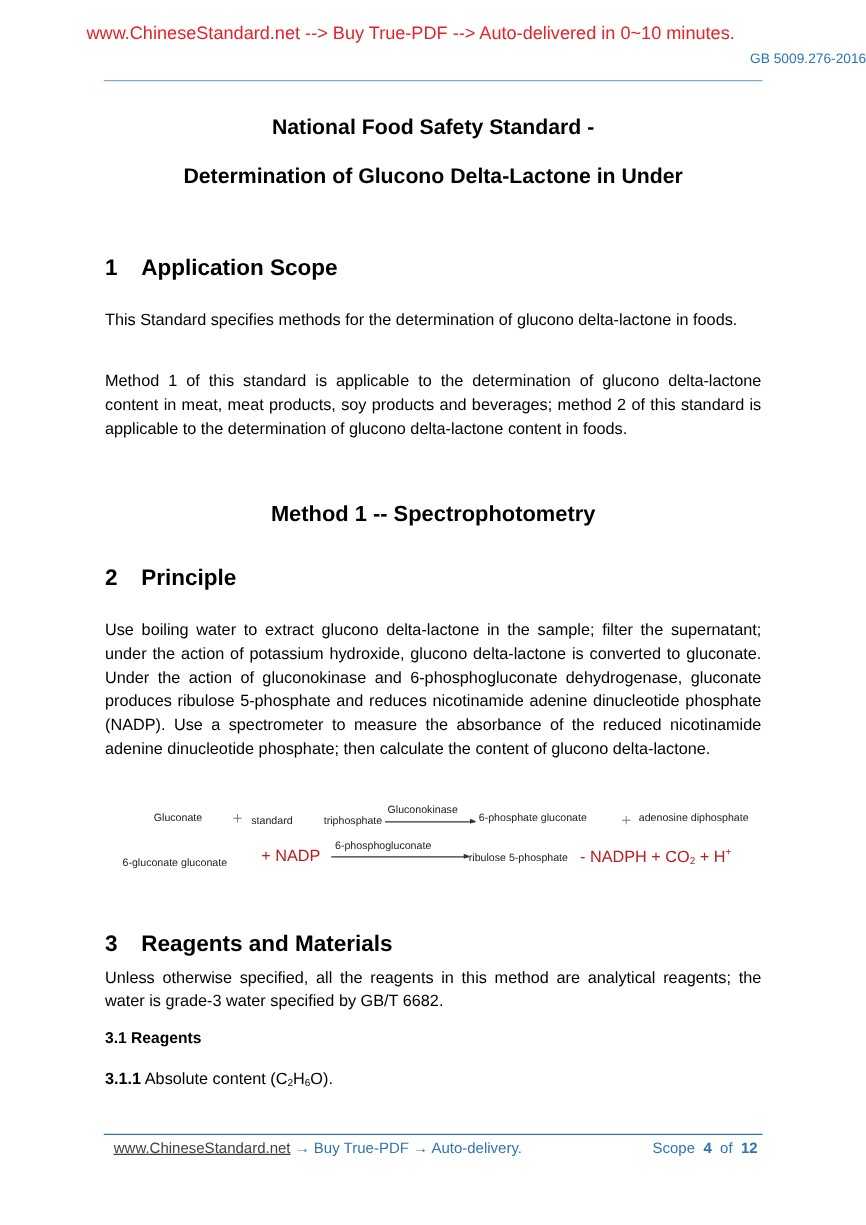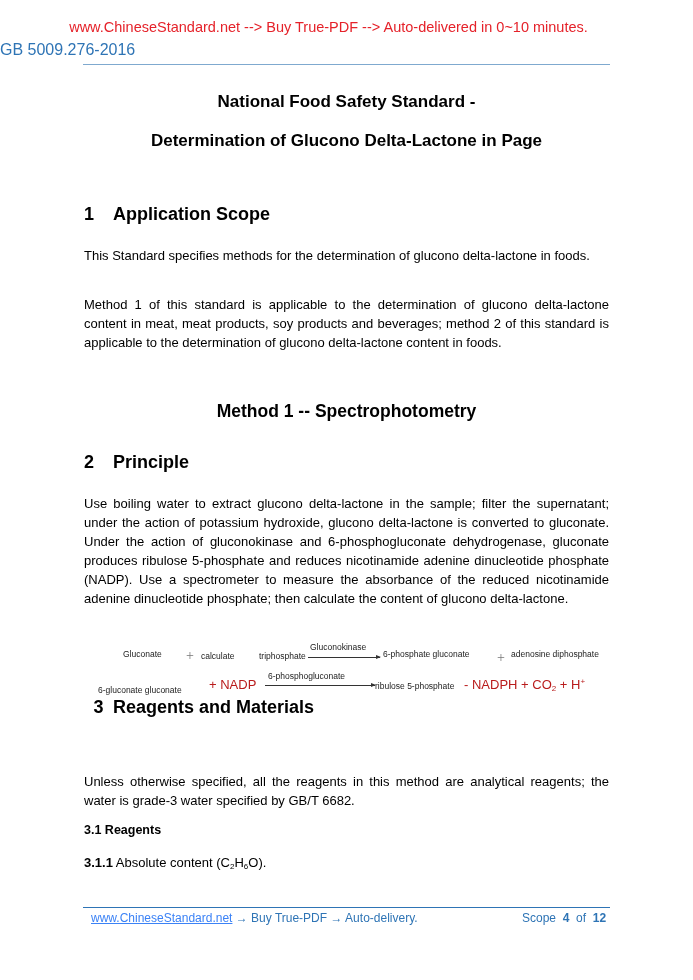--- a/index.html
+++ b/index.html
@@ -1,83 +1,83 @@
 <!DOCTYPE html>
 <html><head>
 <meta charset="utf-8">
 <style>
   html, body { margin: 0; padding: 0; background: #ffffff; }
   body { width: 693px; height: 980px; position: relative; overflow: hidden;
          font-family: "Liberation Sans", sans-serif; color: #000; }
   .abs { position: absolute; }
   .promo { top: 19px; left: 0; width: 657px; text-align: center; color: #e5222a;
            font-size: 14.5px; white-space: nowrap; }
-  .stdnum { top: 41px; left: 0; width: 693px; text-align: left; color: #2e74b5; font-size: 16px; }
+  .stdnum { top: 41px; left: 0; width: 693px; text-align: right; color: #2e74b5; font-size: 11px; }
   .hrule { top: 64px; left: 83px; width: 527px; height: 1px; background: #7fa9cf; }
   .title { left: 0; width: 693px; text-align: center; font-weight: bold; font-size: 17px; }
   .h1 { left: 84px; font-weight: bold; font-size: 18px; white-space: nowrap; }
   .h1 .num { display: inline-block; width: 29px; }
   .para { left: 84px; width: 525px; font-size: 13px; line-height: 19px; text-align: justify; }
   .h3 { left: 84px; font-weight: bold; font-size: 12.5px; }
   .eq { font-size: 8.5px; color: #222; white-space: nowrap; }
   .eqbig { font-family: Liberation Sans, sans-serif; font-size: 13px; color: #b91c1c; white-space: nowrap; text-align: center; }
   .plus { font-family: "Liberation Serif", serif; font-size: 14px; color: #777; }
   .arrow { height: 1px; background: #333; }
   .arrow::after { content: ""; position: absolute; right: -1px; top: -2px;
                   border-left: 5px solid #333; border-top: 2.5px solid transparent; border-bottom: 2.5px solid transparent; }
   .frule { top: 907px; left: 83px; width: 527px; height: 1px; background: #2e74b5; }
   .footer { top: 911px; font-size: 12px; color: #2e74b5; white-space: nowrap; }
-  .footer a { color: #3b82f6; text-decoration: underline; }
+  .footer a { color: #404040; text-decoration: underline; }
   sub { font-size: 8px; vertical-align: -2px; }
   sup { font-size: 8px; }
 </style>
 </head>
 <body>
 
 <div class="abs promo">www.ChineseStandard.net --&gt; Buy True-PDF --&gt; Auto-delivered in 0~10 minutes.</div>
 <div class="abs stdnum">GB 5009.276-2016</div>
 <div class="abs hrule"></div>
 
 <div class="abs title" style="top:92px;">National Food Safety Standard -</div>
-<div class="abs title" style="top:131px;">Determination of Glucono Delta-Lactone in Page</div>
+<div class="abs title" style="top:131px;">Determination of Glucono Delta-Lactone in Under</div>
 
 <div class="abs h1" style="top:204px;">
   <span class="num">1</span><span>Application Scope</span>
 </div>
 <div class="abs para" style="top:246px;">This Standard specifies methods for the determination of glucono delta-lactone in foods.</div>
 <div class="abs para" style="top:295px;">Method 1 of this standard is applicable to the determination of glucono delta-lactone content in meat, meat products, soy products and beverages; method 2 of this standard is applicable to the determination of glucono delta-lactone content in foods.</div>
 
 <div class="abs title" style="top:401px; font-size:17.5px;">Method 1 -- Spectrophotometry</div>
 
 <div class="abs h1" style="top:452px;">
   <span class="num">2</span><span>Principle</span>
 </div>
 <div class="abs para" style="top:494px;">Use boiling water to extract glucono delta-lactone in the sample; filter the supernatant; under the action of potassium hydroxide, glucono delta-lactone is converted to gluconate. Under the action of gluconokinase and 6-phosphogluconate dehydrogenase, gluconate produces ribulose 5-phosphate and reduces nicotinamide adenine dinucleotide phosphate (NADP). Use a spectrometer to measure the absorbance of the reduced nicotinamide adenine dinucleotide phosphate; then calculate the content of glucono delta-lactone.</div>
 
 <div>
   <span class="abs eq" style="top:649px; left:123px;">Gluconate</span>
   <span class="abs plus" style="top:648px; left:186px;">+</span>
-  <span class="abs eq" style="top:651px; left:201px;">calculate</span>
+  <span class="abs eq" style="top:651px; left:201px;">standard</span>
   <span class="abs eq" style="top:651px; left:259px;">triphosphate</span>
   <span class="abs eq" style="top:642px; left:310px;">Gluconokinase</span>
   <div class="abs arrow" style="top:657px; left:308px; width:72px;"></div>
   <span class="abs eq" style="top:649px; left:383px;">6-phosphate gluconate</span>
   <span class="abs plus" style="top:650px; left:497px;">+</span>
   <span class="abs eq" style="top:649px; left:511px;">adenosine diphosphate</span>
 </div>
 <div>
   <span class="abs eq" style="top:685px; left:98px;">6-gluconate gluconate</span>
   <span class="abs eqbig" style="top:677px; left:209px;">+ NADP</span>
   <span class="abs eq" style="top:671px; left:268px;">6-phosphogluconate</span>
   <div class="abs arrow" style="top:685px; left:265px; width:110px;"></div>
   <span class="abs eq" style="top:681px; left:375px;">ribulose 5-phosphate</span>
   <span class="abs eqbig" style="top:677px; left:464px;"><span>- NADPH + CO</span><sub>2</sub><span> + H</span><sup>+</sup></span>
 </div>
 
-<div class="abs h1" style="top:697px;text-align:center;">
+<div class="abs h1" style="top:745px;">
   <span class="num">3</span><span>Reagents and Materials</span>
 </div>
 <div class="abs para" style="top:772px;">Unless otherwise specified, all the reagents in this method are analytical reagents; the water is grade-3 water specified by GB/T 6682.</div>
 <div class="abs h3" style="top:823px;">3.1 Reagents</div>
 <div class="abs para" style="top:853px;"><b>3.1.1</b><span> Absolute content (C</span><sub>2</sub><span>H</span><sub>6</sub><span>O).</span></div>
 
 <div class="abs frule"></div>
 <div class="abs footer" style="left:91px;">
   <a>www.ChineseStandard.net</a><span> → Buy True-PDF → Auto-delivery.</span>
 </div>

